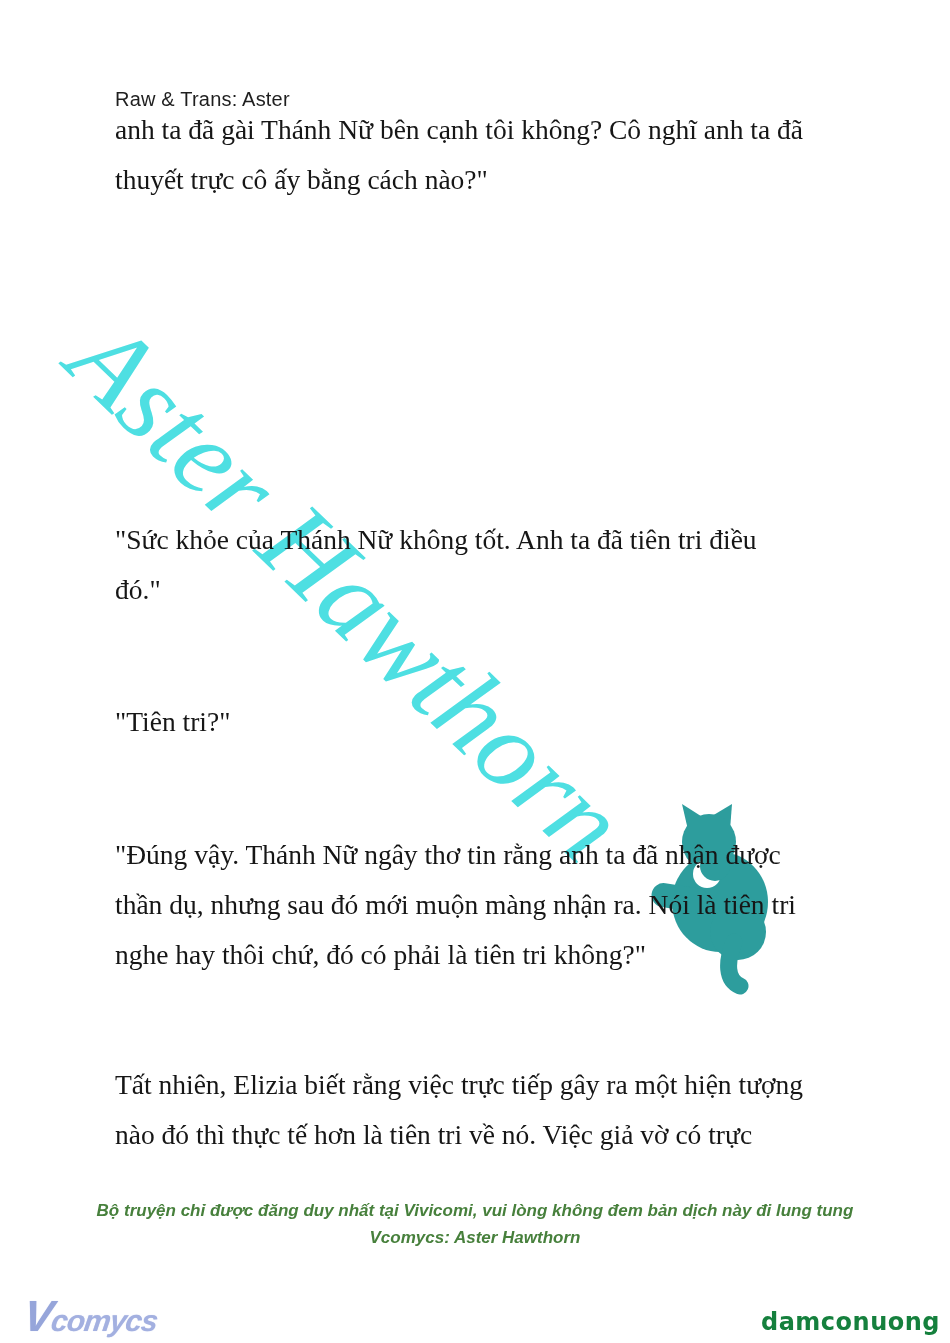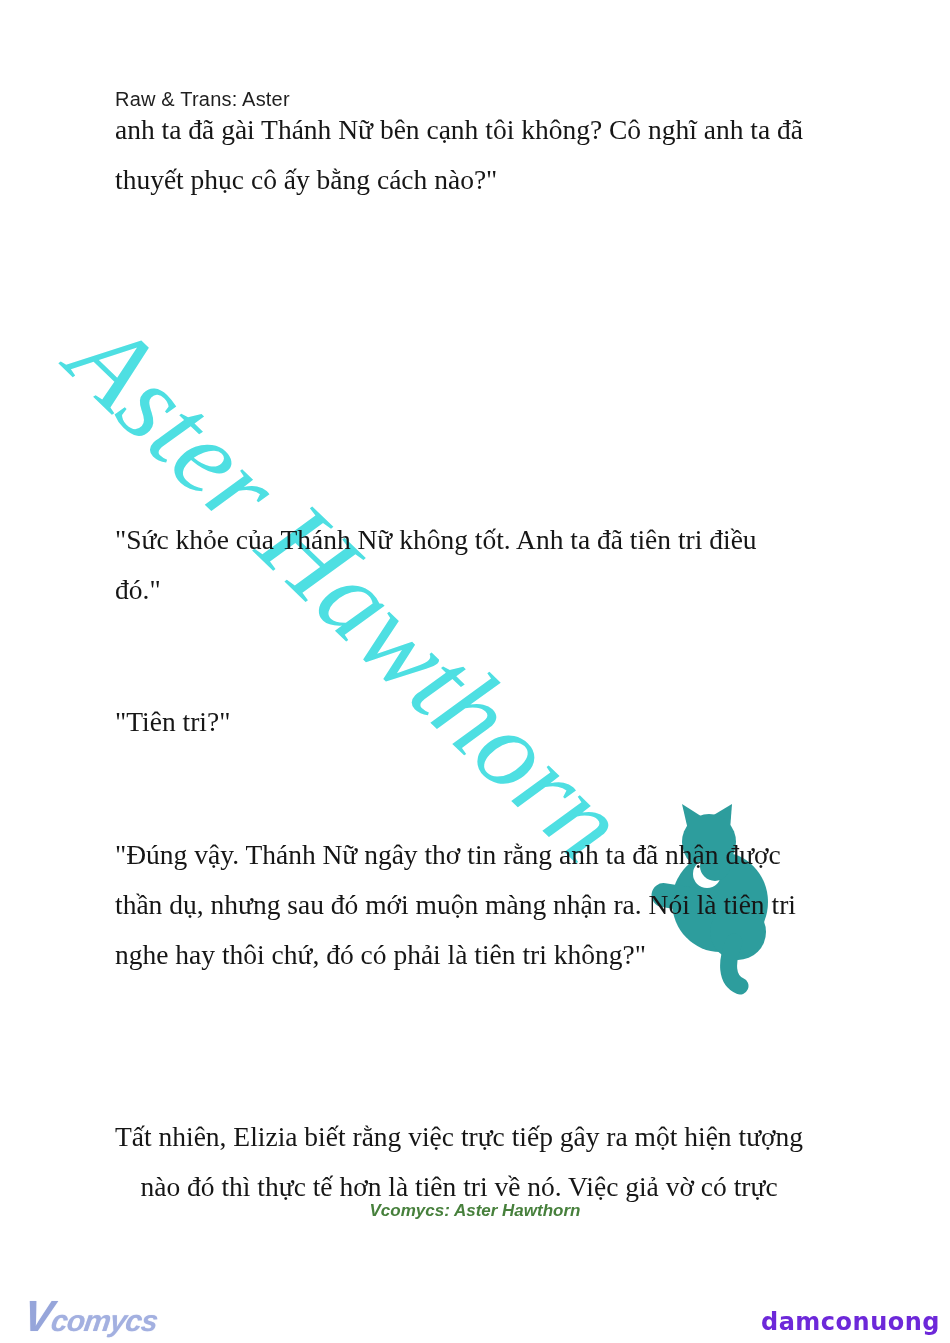--- a/index.html
+++ b/index.html
@@ -61,21 +61,21 @@
     line-height: 50px;
     color: #161616;
     white-space: pre;
     z-index: 2;
   }
   .p1 { top: 105px; }
   .p2 { top: 285px; }
   .p3 { top: 515px; }
   .p4 { top: 697px; }
   .p5 { top: 830px; }
-  .p6 { top: 1112px; text-align: center; }
+  .p6 { top: 1060px; }
 
   
   .footer-note {
     position: absolute;
     left: 0;
     top: 1197px;
     width: 950px;
     text-align: center;
     font-family: "Liberation Sans", sans-serif;
     font-style: italic;
@@ -108,21 +108,21 @@
 
   
   .logo-damconuong {
     position: absolute;
     right: 10px;
     top: 1308px;
     font-family: "DejaVu Sans", sans-serif;
     font-weight: bold;
     font-size: 24px;
     letter-spacing: 0.5px;
-    color: #6d28d9;
+    color: #15803d;
     text-shadow: 0 0 6px #ffffff, 0 0 2px #ffffff;
     z-index: 3;
   }
 </style>
 </head>
 <body>
 
 <div class="page">
 
   <div class="header-label">Raw &amp; Trans: Aster</div>
@@ -137,30 +137,31 @@
       <path d="M 84 142 C 76 162 76 180 90 186" fill="none" stroke="#2d9d9d" stroke-width="17" stroke-linecap="round"></path>
       <polygon points="38,30 32,4 54,18"></polygon>
       <polygon points="62,16 82,4 80,30"></polygon>
       <ellipse cx="59" cy="42" rx="27" ry="28"></ellipse>
     </g>
     <circle cx="57" cy="74" r="14" fill="#ffffff"></circle>
     <circle cx="65" cy="66" r="15" fill="#2d9d9d"></circle>
   </svg>
 
   <p class="para p1">anh ta đã gài Thánh Nữ bên cạnh tôi không? Cô nghĩ anh ta đã
-thuyết phục cô ấy bằng cách nào?"</p>
+thuyết trực cô ấy bằng cách nào?"</p>
   <p class="para p3">"Sức khỏe của Thánh Nữ không tốt. Anh ta đã tiên tri điều
 đó."</p>
   <p class="para p4">"Tiên tri?"</p>
   <p class="para p5">"Đúng vậy. Thánh Nữ ngây thơ tin rằng anh ta đã nhận được
 thần dụ, nhưng sau đó mới muộn màng nhận ra. Nói là tiên tri
 nghe hay thôi chứ, đó có phải là tiên tri không?"</p>
   <p class="para p6">Tất nhiên, Elizia biết rằng việc trực tiếp gây ra một hiện tượng
 nào đó thì thực tế hơn là tiên tri về nó. Việc giả vờ có trực</p>
 
   <div class="footer-note">
+    <div>Bộ truyện chỉ được đăng duy nhất tại Vivicomi, vui lòng không đem bản dịch này đi lung tung</div>
     <div>Vcomycs: Aster Hawthorn</div>
   </div>
 
   <div class="logo-vcomycs">Vcomycs</div>
   <div class="logo-damconuong">damconuong</div>
 
 </div>
 
 </body></html>

